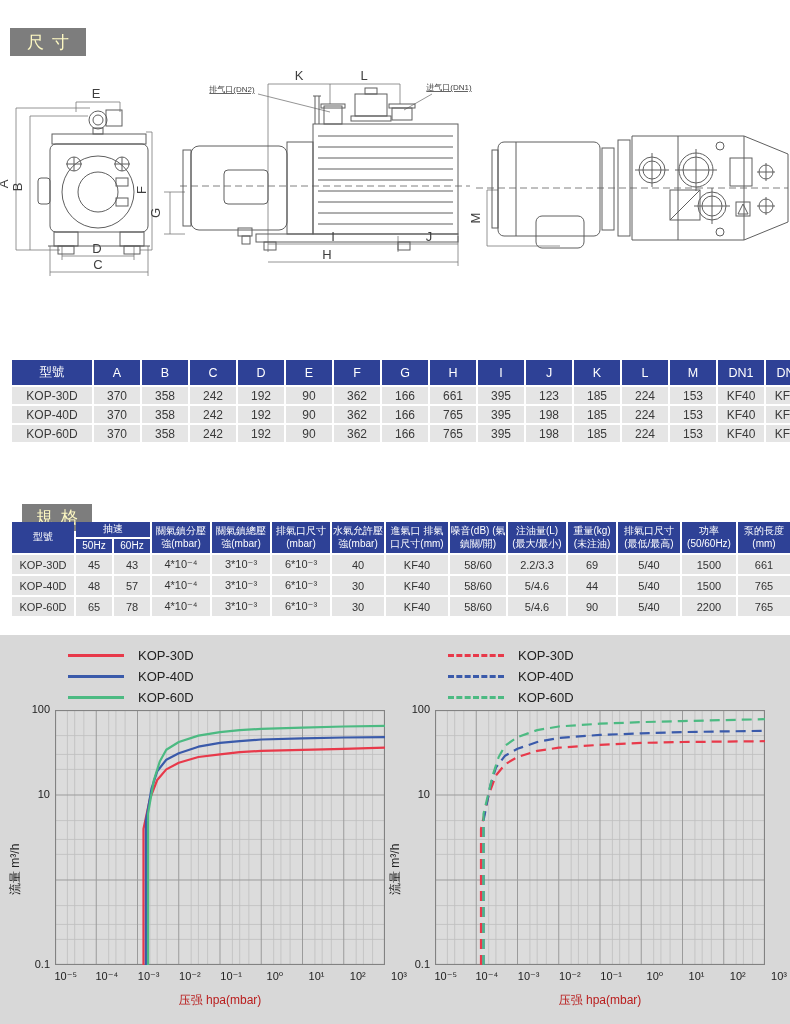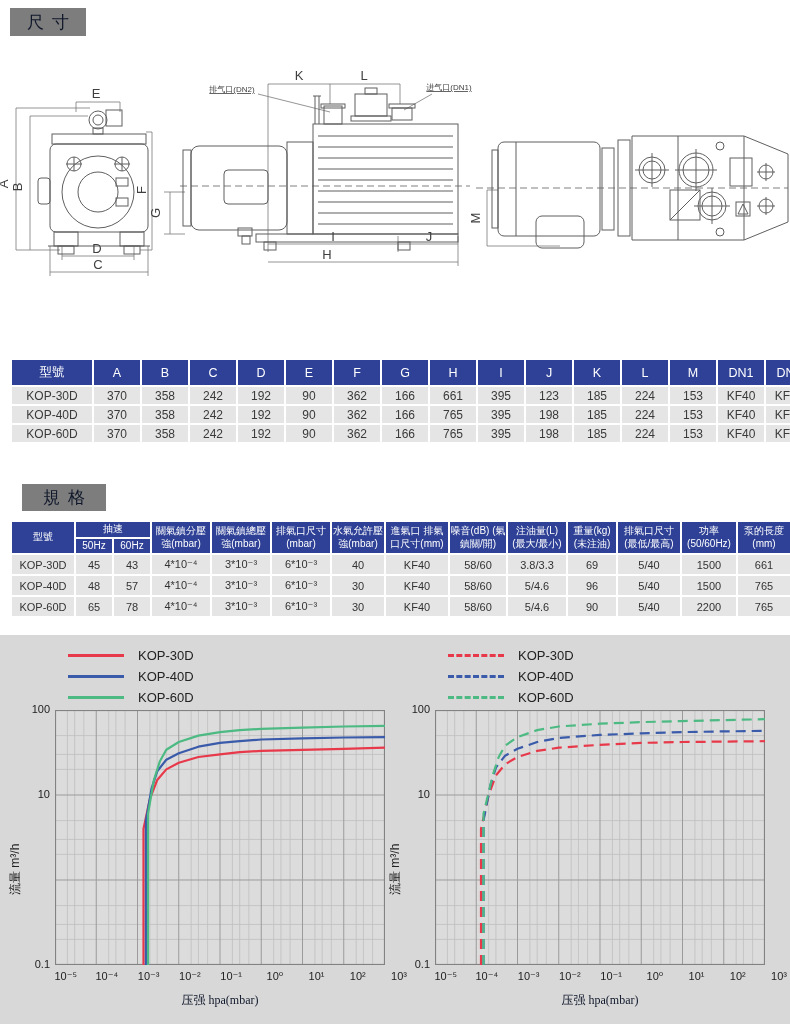--- a/index.html
+++ b/index.html
@@ -1,26 +1,26 @@
 <!DOCTYPE html>
 <html><head>
 <meta charset="utf-8">
 <style>
   html,body{margin:0;padding:0;}
   body{
     width:790px;height:1024px;position:relative;background:#ffffff;
     font-family:"Liberation Sans","DejaVu Sans",sans-serif;color:#333;overflow:hidden;
   }
   .section-hdr{
-    position:absolute;background:#7d7d7d;color:#0f172a;
+    position:absolute;background:#7d7d7d;color:#fef9c3;
     display:flex;align-items:center;justify-content:center;
-    font-size:17px;letter-spacing:8px;text-indent:8px;
+    font-size:17px;letter-spacing:8px;text-indent:8px;margin-top:20px;
   }
   #hdr-size{left:10px;top:8px;width:76px;height:28px;}
-  #hdr-spec{left:22px;top:484px;width:84px;height:27px;}
+  #hdr-spec{left:22px;top:484px;width:70px;height:27px;}
 
   #drawing{position:absolute;left:0;top:60px;width:790px;height:300px;}
   #drawing .art{stroke:#5f5f5f;stroke-width:1;fill:none;}
   #drawing .dim{stroke:#7a7a7a;stroke-width:0.8;fill:none;}
   #drawing text{fill:#3f3f3f;font-family:"Liberation Sans",sans-serif;}
 
   table{border-collapse:separate;border-spacing:2px;table-layout:fixed;}
   #dim-table{position:absolute;left:10px;top:358px;width:770px;}
   #dim-table th{background:#2e4196;color:#fff;font-weight:normal;font-size:12.5px;height:25px;padding:0;}
   #dim-table td{background:#e5e5e5;text-align:center;font-size:12px;color:#3a3a3a;height:15px;padding:1px 0;}
@@ -35,21 +35,21 @@
   #chart-right{left:435px;top:75px;}
   .legend{position:absolute;}
   #legend-left{left:68px;top:10px;}
   #legend-right{left:448px;top:10px;}
   .legend-row{display:flex;align-items:center;height:21px;}
   .legend-line{width:56px;margin-right:14px;border-top-width:3px;}
   .legend-label{font-size:13px;color:#222;}
   .xtick,.ytick{position:absolute;font-size:11px;color:#222;}
   .xtick{width:44px;text-align:right;}
   .ytick{width:36px;text-align:right;}
-  .xlabel{position:absolute;font-size:12px;color:#0f172a;width:160px;text-align:center;font-family:Liberation Serif, serif;}
+  .xlabel{position:absolute;font-size:12px;color:#b91c1c;width:160px;text-align:center;}
   .ylabel{position:absolute;font-size:12px;color:#222;transform:rotate(-90deg);transform-origin:left top;white-space:nowrap;}
 </style>
 </head>
 <body>
 
 <div class="section-hdr" id="hdr-size">尺寸</div>
 
 <svg id="drawing" viewBox="0 60 790 300">
 
   <g class="dim">
@@ -346,38 +346,38 @@
       <tr>
         <td>KOP-30D</td>
         <td>45</td>
         <td>43</td>
         <td>4*10⁻⁴</td>
         <td>3*10⁻³</td>
         <td>6*10⁻³</td>
         <td>40</td>
         <td>KF40</td>
         <td>58/60</td>
-        <td>3.8/3.3</td>
+        <td>2.2/3.3</td>
         <td>69</td>
         <td>5/40</td>
         <td>1500</td>
         <td>661</td>
       </tr>
       <tr>
         <td>KOP-40D</td>
         <td>48</td>
         <td>57</td>
         <td>4*10⁻⁴</td>
         <td>3*10⁻³</td>
         <td>6*10⁻³</td>
         <td>30</td>
         <td>KF40</td>
         <td>58/60</td>
         <td>5/4.6</td>
-        <td>96</td>
+        <td>44</td>
         <td>5/40</td>
         <td>1500</td>
         <td>765</td>
       </tr>
       <tr>
         <td>KOP-60D</td>
         <td>65</td>
         <td>78</td>
         <td>4*10⁻⁴</td>
         <td>3*10⁻³</td>

